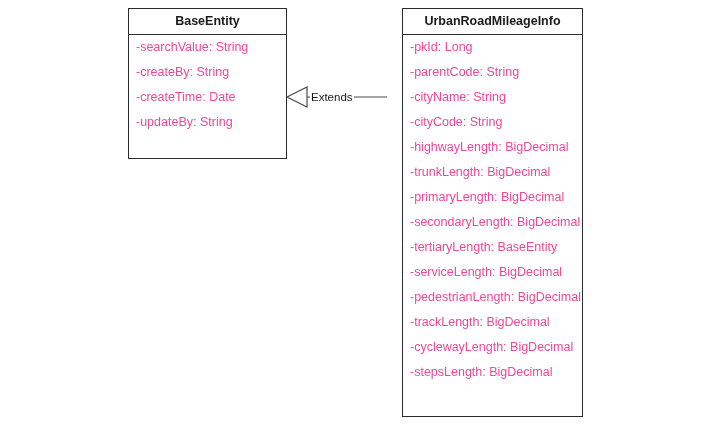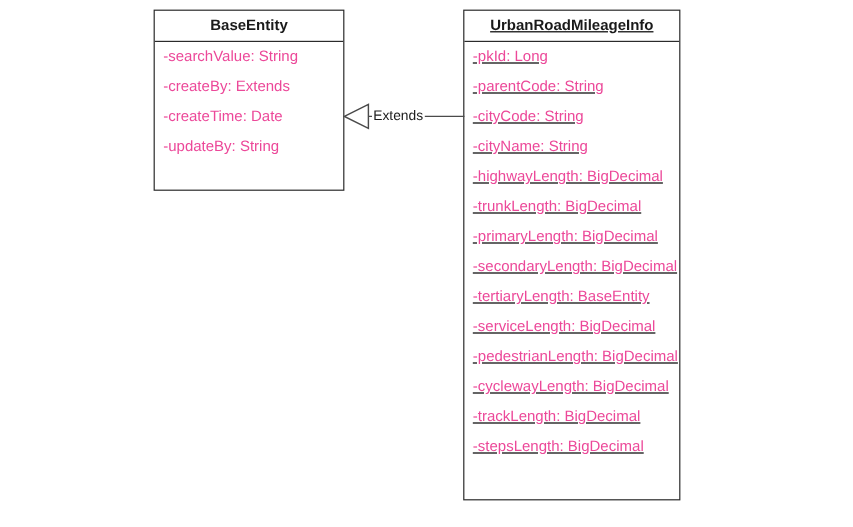--- a/index.html
+++ b/index.html
@@ -56,25 +56,24 @@
   }
 
   
   #class-base-entity {
     left: 128px;
     top: 8px;
     width: 159px;
     height: 151px;
   }
   #class-urban-road {
-    left: 386px;
+    left: 402px;
     top: 8px;
     width: 181px;
     height: 409px;
-    text-decoration: underline;
   }
 
   
   #generalization {
     position: absolute;
     left: 285px;
     top: 82px;
     width: 103px;
     height: 30px;
   }
@@ -96,42 +95,42 @@
 </style>
 </head>
 <body>
 
 <div id="canvas">
 
   <div class="uml-class" id="class-base-entity">
     <div class="uml-class-header">BaseEntity</div>
     <ul class="uml-attr-list">
       <li class="uml-attr">-searchValue: String</li>
-      <li class="uml-attr">-createBy: Extends</li>
+      <li class="uml-attr">-createBy: String</li>
       <li class="uml-attr">-createTime: Date</li>
       <li class="uml-attr">-updateBy: String</li>
     </ul>
   </div>
 
   <div class="uml-class" id="class-urban-road">
     <div class="uml-class-header">UrbanRoadMileageInfo</div>
     <ul class="uml-attr-list">
       <li class="uml-attr">-pkId: Long</li>
       <li class="uml-attr">-parentCode: String</li>
+      <li class="uml-attr">-cityName: String</li>
       <li class="uml-attr">-cityCode: String</li>
-      <li class="uml-attr">-cityName: String</li>
       <li class="uml-attr">-highwayLength: BigDecimal</li>
       <li class="uml-attr">-trunkLength: BigDecimal</li>
       <li class="uml-attr">-primaryLength: BigDecimal</li>
       <li class="uml-attr">-secondaryLength: BigDecimal</li>
       <li class="uml-attr">-tertiaryLength: BaseEntity</li>
       <li class="uml-attr">-serviceLength: BigDecimal</li>
       <li class="uml-attr">-pedestrianLength: BigDecimal</li>
+      <li class="uml-attr">-trackLength: BigDecimal</li>
       <li class="uml-attr">-cyclewayLength: BigDecimal</li>
-      <li class="uml-attr">-trackLength: BigDecimal</li>
       <li class="uml-attr">-stepsLength: BigDecimal</li>
     </ul>
   </div>
 
   <div id="generalization">
     <svg width="103" height="30" viewBox="0 0 103 30">
 
       <polygon points="2,15 22,5 22,25" fill="#ffffff" stroke="#4a4a4a" stroke-width="1.2"></polygon>
 
       <line x1="22" y1="15" x2="102" y2="15" stroke="#4a4a4a" stroke-width="1.2"></line>

